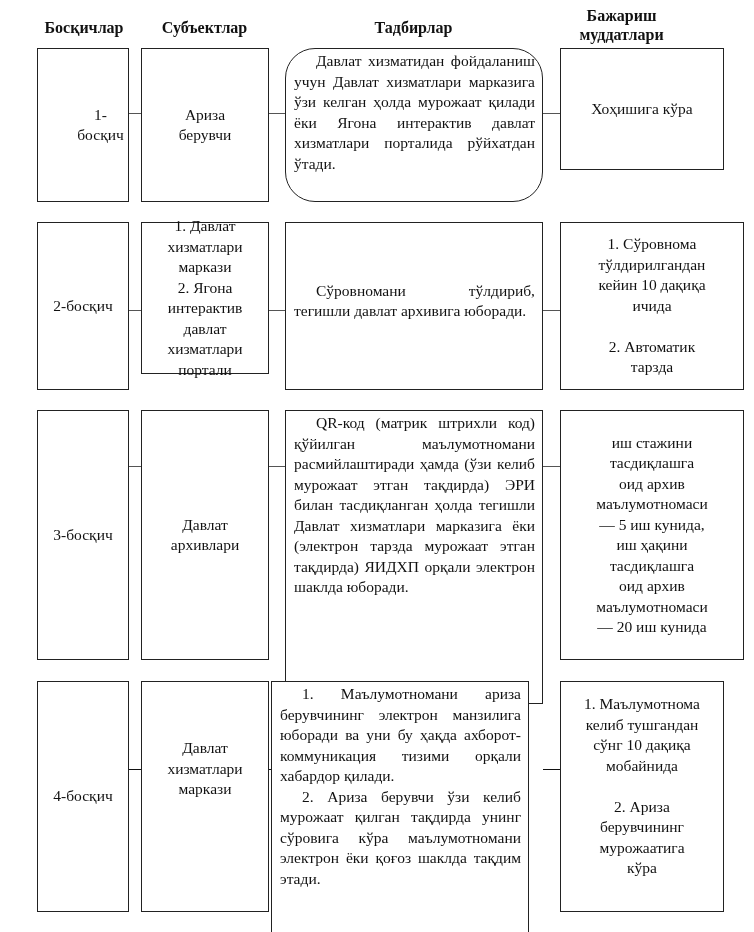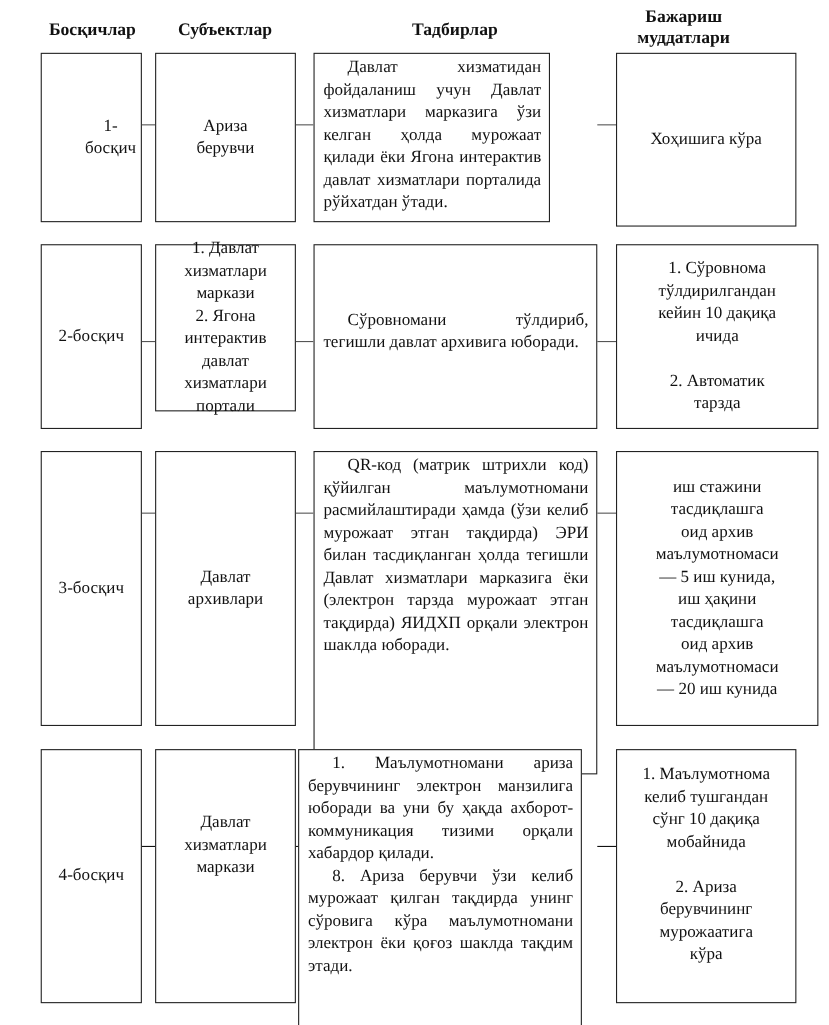--- a/index.html
+++ b/index.html
@@ -26,27 +26,27 @@
 
 <div class="box center" style="left:37px; top:48px; width:92px; height:154px;padding-left:35px;">
   <span class="t">1-босқич</span>
   </div>
 <div class="line" style="left:129px; top:113px; width:12px;"></div>
 <div class="box center" style="left:141px; top:48px; width:128px; height:154px;">
   <span class="t">Ариза
 берувчи</span>
   </div>
 <div class="line" style="left:269px; top:113px; width:16px;"></div>
-<div class="box just" style="left:285px; top:48px; width:215px; height:154px;">
+<div class="box just" style="left:285px; top:48px; width:258px; height:154px;border-radius:30px;">
   <div class="t">
       <p>Давлат хизматидан фойдаланиш учун Давлат хизматлари марказига ўзи келган ҳолда мурожаат қилади ёки Ягона интерактив давлат хизматлари порталида рўйхатдан ўтади.</p>
     </div>
   </div>
 <div class="line" style="left:543px; top:113px; width:17px;"></div>
-<div class="box center" style="left:560px; top:48px; width:164px; height:158px;">
+<div class="box center" style="left:560px; top:48px; width:164px; height:122px;">
   <span class="t">Хоҳишига кўра</span>
   </div>
 
 <div class="box center" style="left:37px; top:222px; width:92px; height:168px;">
   <span class="t">2-босқич</span>
   </div>
 <div class="line" style="left:129px; top:310px; width:12px;"></div>
 <div class="box center" style="left:141px; top:222px; width:128px; height:152px;">
   <span class="t">1. Давлат
 хизматлари
@@ -108,21 +108,21 @@
 <div class="line" style="left:129px; top:769px; width:12px; border-top-color:#111;"></div>
 <div class="box center" style="left:141px; top:681px; width:128px; height:231px;">
   <span class="t" style="margin-top:-55px;">Давлат
 хизматлари
 маркази</span>
   </div>
 <div class="line" style="left:269px; top:769px; width:16px; border-top-color:#111;"></div>
 <div class="box just" style="left:271px; top:681px; width:258px; height:261px;">
   <div class="t">
     <p>1. Маълумотномани ариза берувчининг электрон манзилига юборади ва уни бу ҳақда ахборот-коммуникация тизими орқали хабардор қилади.</p>
-    <p>8. Ариза берувчи ўзи келиб мурожаат қилган тақдирда унинг сўровига кўра маълумотномани электрон ёки қоғоз шаклда тақдим этади.</p>
+    <p>2. Ариза берувчи ўзи келиб мурожаат қилган тақдирда унинг сўровига кўра маълумотномани электрон ёки қоғоз шаклда тақдим этади.</p>
   </div>
   </div>
 <div class="line" style="left:543px; top:769px; width:17px; border-top-color:#111;"></div>
 <div class="box center" style="left:560px; top:681px; width:164px; height:231px;">
   <span class="t" style="margin-top:-20px;">1. Маълумотнома
 келиб тушгандан
 сўнг 10 дақиқа
 мобайнида
 
 2. Ариза

